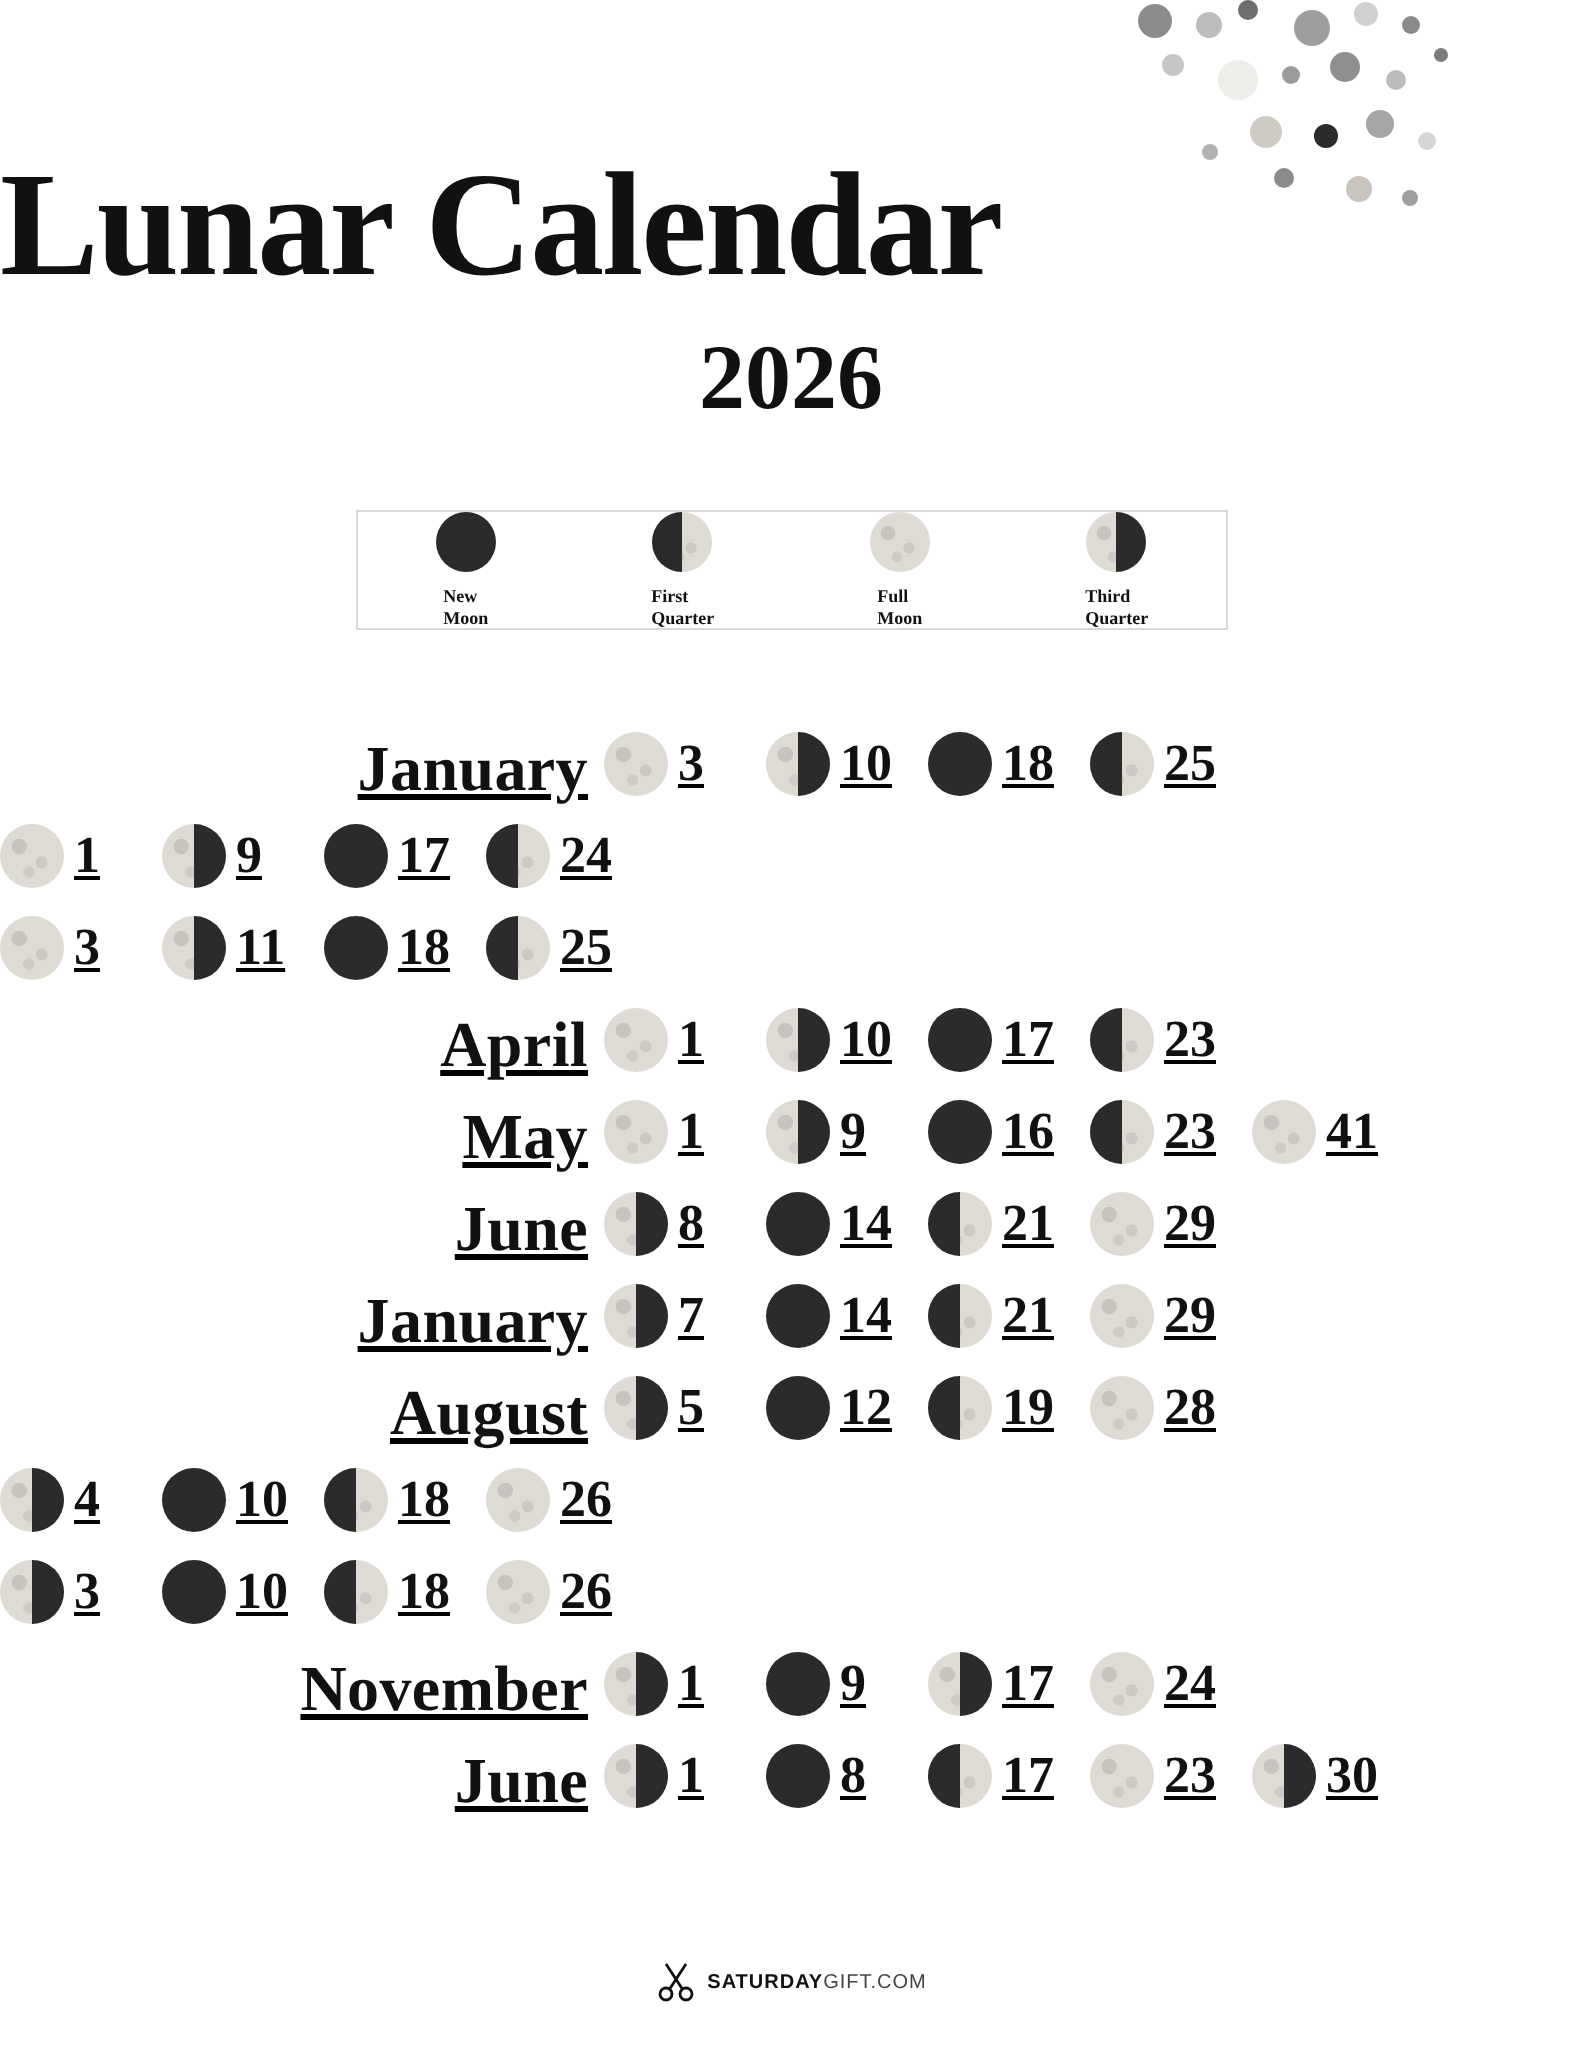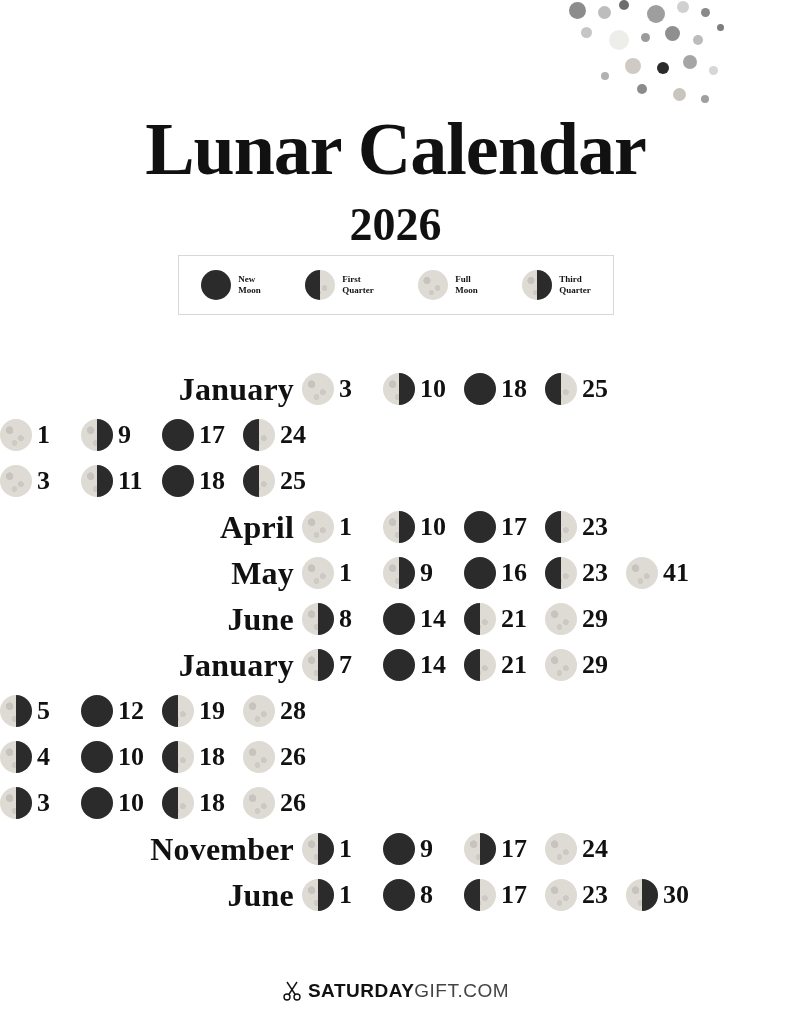--- a/index.html
+++ b/index.html
@@ -24,28 +24,27 @@
     height: 120px;
     pointer-events: none;
   }
   .dot {
     position: absolute;
     border-radius: 50%;
   }
 
   
   .title {
-    text-align: center;
     font-family: "Liberation Serif", serif;
     font-weight: bold;
     font-size: 74px;
     letter-spacing: -1px;
     color: #111111;
     margin: 0;
-    padding-top: 112px;
+    padding-top: 76px;
     line-height: 1;
   }
   .subtitle {
     text-align: center;
     font-family: "Liberation Serif", serif;
     font-weight: bold;
     font-size: 46px;
     color: #111111;
     margin: 0;
     padding-top: 16px;
@@ -62,20 +61,21 @@
     border: 1px solid #d8d8d8;
     box-sizing: border-box;
     display: flex;
     align-items: center;
     justify-content: space-around;
   }
   .legend-item {
     display: flex;
     align-items: center;
     gap: 7px;
+    flex-direction: column;
   }
   .legend-label {
     font-family: "Liberation Serif", serif;
     font-weight: bold;
     font-size: 9px;
     line-height: 11px;
     color: #111111;
     white-space: pre-line;
     text-align: left;
   }
@@ -122,22 +122,23 @@
 
   
   #calendar {
     position: absolute;
     left: 0;
     top: 366px;
     width: 791px;
   }
   .month-row {
     display: flex;
-    align-items: center;
+    align-items: flex-start;
     height: 46px;
+    text-decoration: underline;
   }
   .month-name {
     width: 302px;
     text-align: right;
     padding-right: 8px;
     box-sizing: border-box;
     font-family: "Liberation Serif", serif;
     font-weight: bold;
     font-size: 32px;
     color: #111111;
@@ -171,21 +172,21 @@
     justify-content: center;
     gap: 6px;
   }
   .footer-mark {
     width: 20px;
     height: 22px;
     position: relative;
   }
   .footer-text {
     font-family: "Liberation Sans", sans-serif;
-    font-size: 19px;
+    font-size: 10px;
     letter-spacing: 0.5px;
     color: #111111;
   }
   .footer-text .bold { font-weight: bold; }
   .footer-text .light { font-weight: normal; color: #444; }
 </style>
 </head>
 <body>
 
 <div id="confetti">
@@ -381,20 +382,21 @@
           <span class="moon first" style="width: 32px; height: 32px;"></span>
           <span class="day">21</span>
         </div>
         <div class="phase">
           <span class="moon full" style="width: 32px; height: 32px;"></span>
           <span class="day">29</span>
         </div>
       </div>
     </div>
     <div class="month-row">
+      <div class="month-name">August</div>
       <div class="phases">
         <div class="phase">
           <span class="moon third" style="width: 32px; height: 32px;"></span>
           <span class="day">5</span>
         </div>
         <div class="phase">
           <span class="moon new" style="width: 32px; height: 32px;"></span>
           <span class="day">12</span>
         </div>
         <div class="phase">

